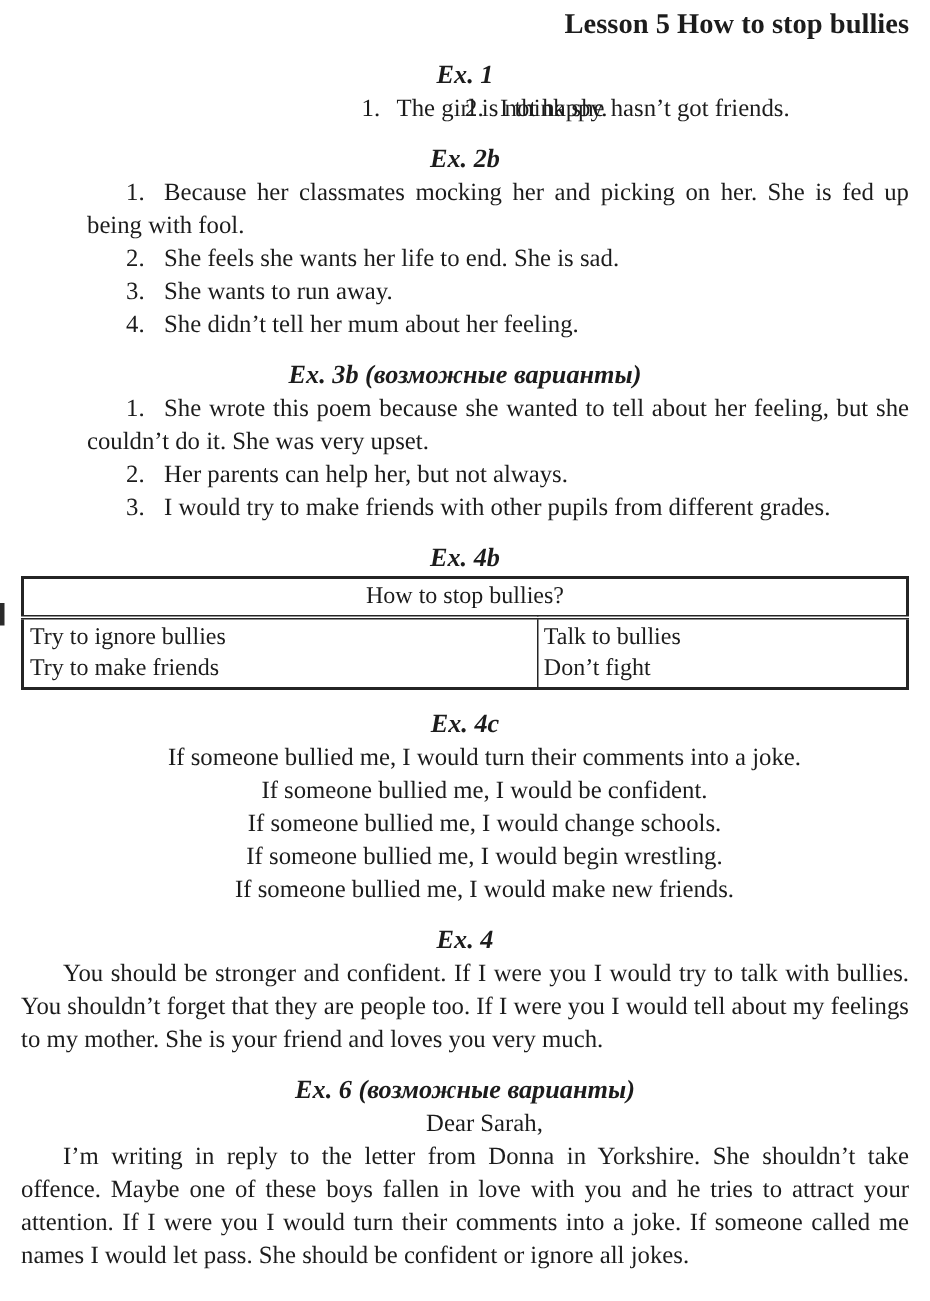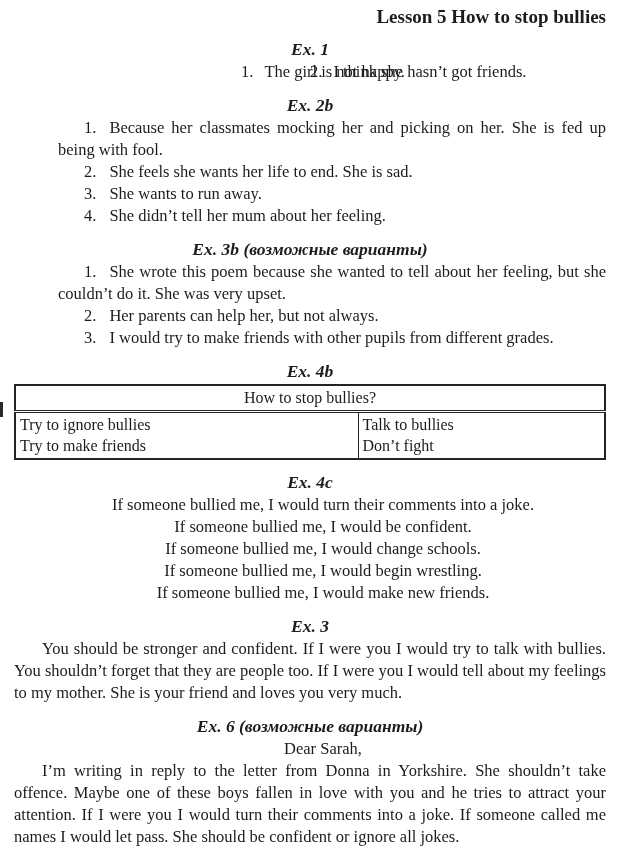--- a/index.html
+++ b/index.html
@@ -135,21 +135,21 @@
   </tbody>
     </table>
 
   <p class="exh">Ex. 4c</p>
   <p class="plain">If someone bullied me, I would turn their comments into a joke.</p>
   <p class="plain">If someone bullied me, I would be confident.</p>
   <p class="plain">If someone bullied me, I would change schools.</p>
   <p class="plain">If someone bullied me, I would begin wrestling.</p>
   <p class="plain">If someone bullied me, I would make new friends.</p>
 
-  <p class="exh">Ex. 3</p>
+  <p class="exh">Ex. 4</p>
   <p class="para">You should be stronger and confident. If I were you I would try to talk with bullies. You shouldn’t forget that they are people too. If I were you I would tell about my feelings to my mother. She is your friend and loves you very much.</p>
 
   <p class="exh">Ex. 6 (возможные варианты)</p>
   <p class="plain">Dear Sarah,</p>
   <p class="para">I’m writing in reply to the letter from Donna in Yorkshire. She shouldn’t take offence. Maybe one of these boys fallen in love with you and he tries to attract your attention. If I were you I would turn their comments into a joke. If someone called me names I would let pass. She should be confident or ignore all jokes.</p>
 
 </div>
 
 <div class="artifact-tick"></div>
 

